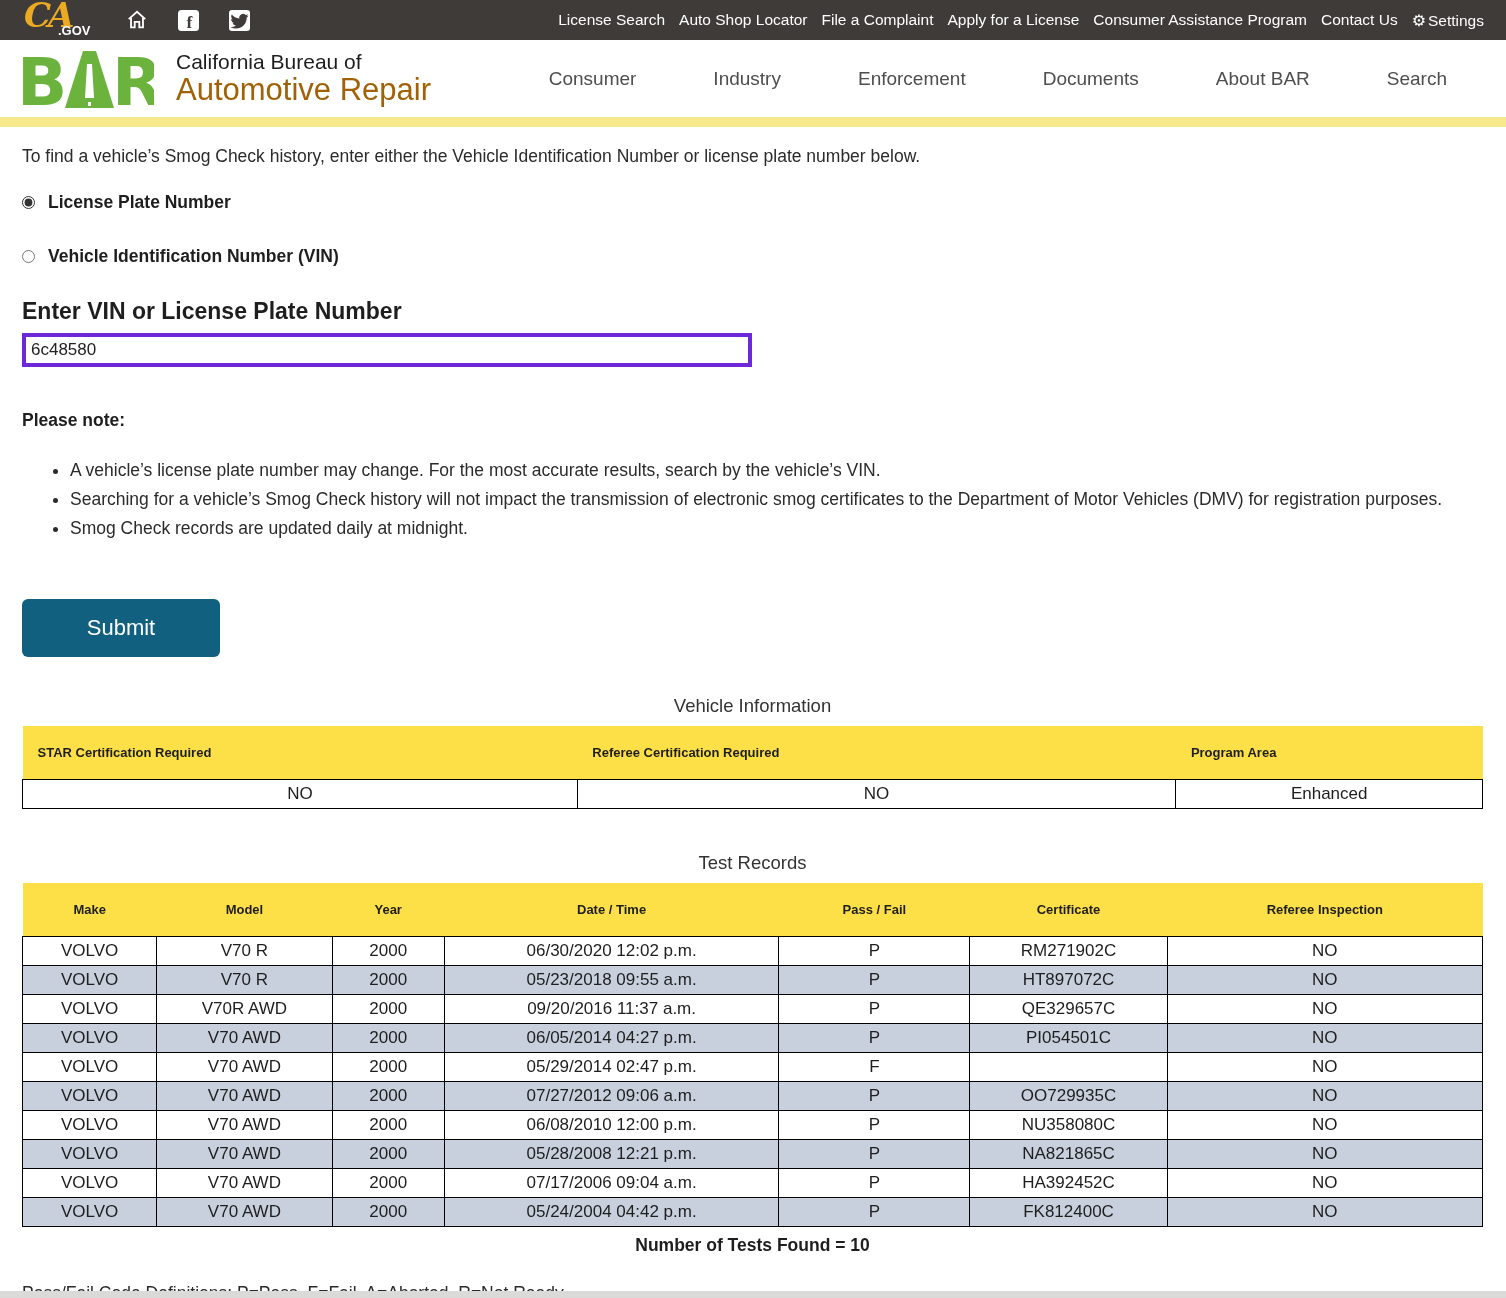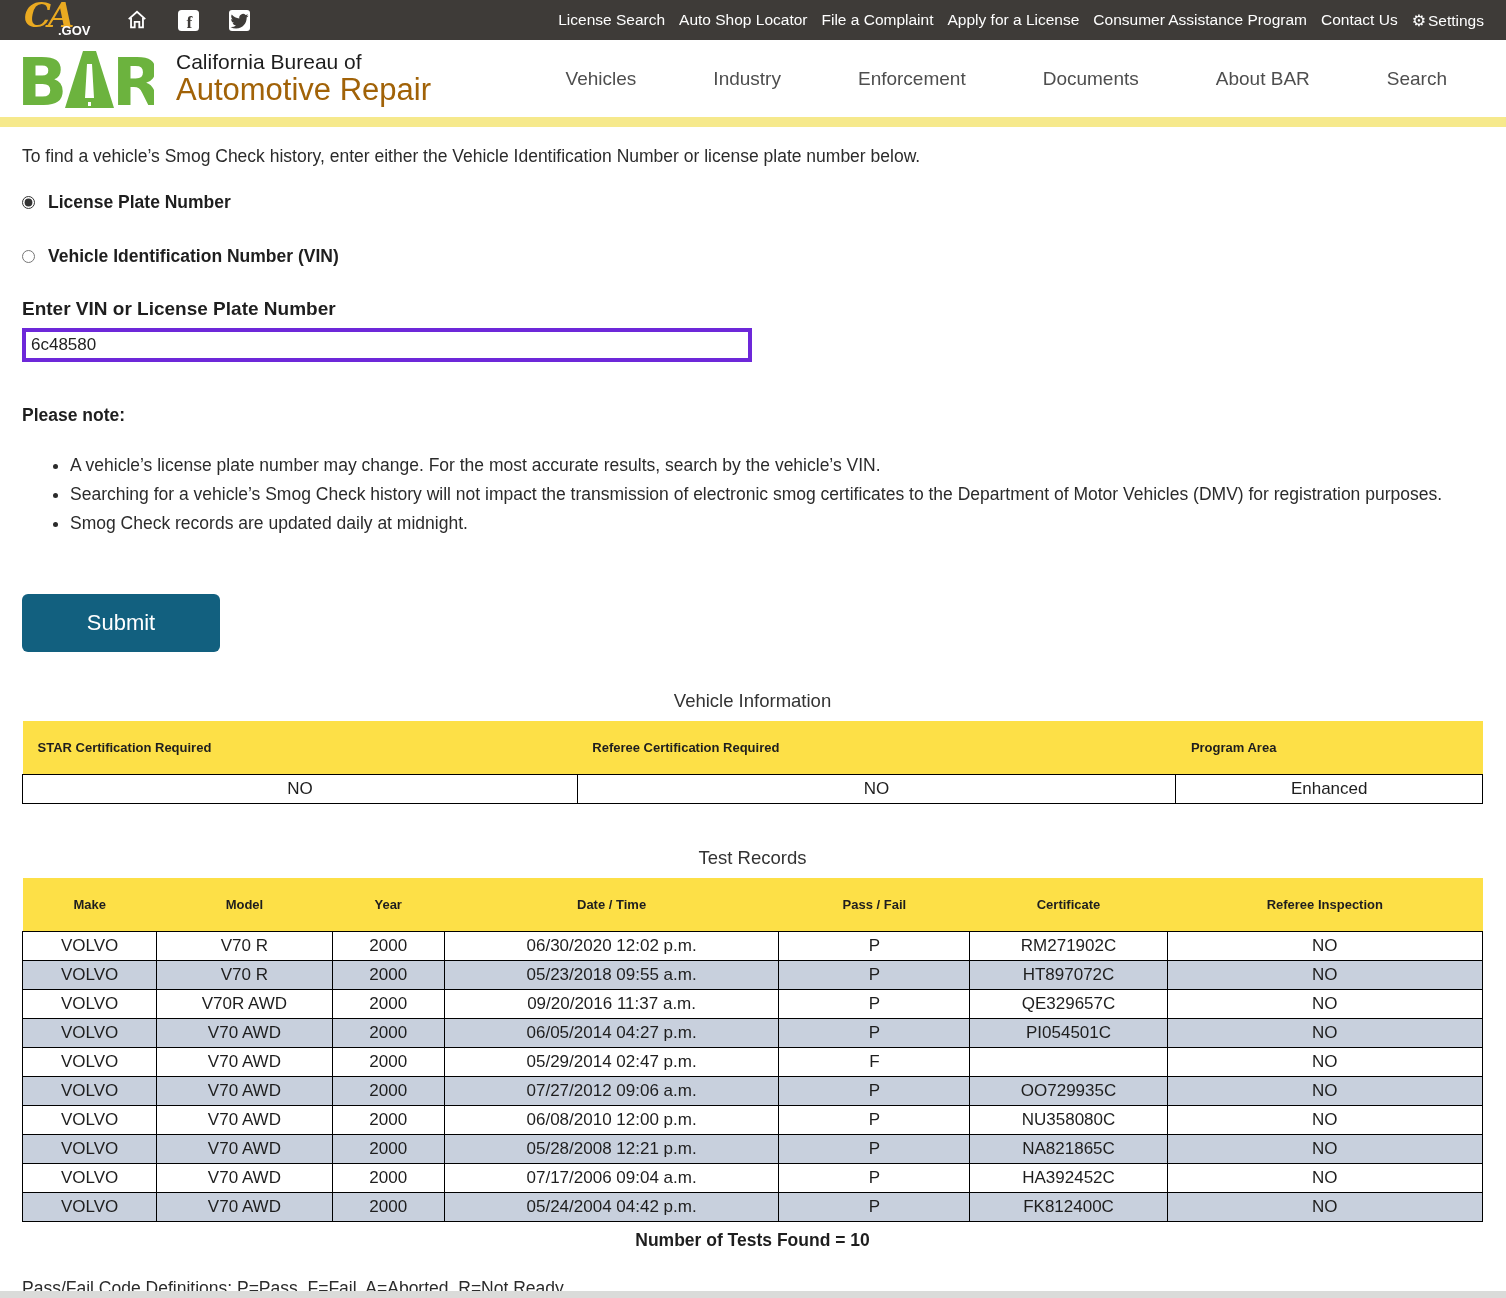--- a/index.html
+++ b/index.html
@@ -28,21 +28,21 @@
   .yellowbar { height:10px; background:#f6e98c; width:100%; }
 
   
   .content { padding:0 23px 0 22px; }
   .intro { font-size:17.5px; margin-top:19px; color:#2b2b2b; }
   .radio-row { display:flex; align-items:center; gap:13px; margin-top:0; }
   .radio-row input { width:13px; height:13px; accent-color:#333; }
   .radio-row label { font-weight:bold; font-size:17.5px; color:#1e1e1e; }
   .r1 { margin-top:33px; }
   .r2 { margin-top:25px; }
-  .field-label { font-weight:bold; font-size:19px; margin-top:31px; color:#1e1e1e; }
+  .field-label { font-weight:bold; font-size:23px; margin-top:31px; color:#1e1e1e; }
   .vin-input { margin-top:8px; width:730px; height:34px; border:4px solid #6d28d9;
     font-size:17px; padding:2px 5px; color:#222; font-family:"Liberation Sans", sans-serif; }
   .note-title { font-weight:bold; font-size:17.5px; margin-top:43px; color:#1e1e1e; }
   ul.notes { margin:25px 0 8px 48px; }
   ul.notes li { font-size:17.5px; line-height:29px; color:#2b2b2b; }
   .submit-btn { margin-top:48px; width:198px; height:58px; background:#12607f; border:none;
     border-radius:6px; color:#fff; font-size:22px; cursor:pointer; font-family:"Liberation Sans", sans-serif; }
 
   .section-title { text-align:center; font-size:18.5px; color:#333; }
   .t1 { margin-top:38px; }
@@ -114,21 +114,21 @@
       <text x="-3" y="57" font-family="DejaVu Sans, sans-serif" font-size="66" font-weight="800" fill="#6cb33e">B</text>
       <path fill="#6cb33e" fill-rule="evenodd" d="M45,60 L63,3 L76,3 L94,60 Z M67,16 L72,16 L74,50 L65,50 Z M68,54 L71,54 L71,58 L68,58 Z"></path>
       <text x="92" y="57" font-family="DejaVu Sans, sans-serif" font-size="66" font-weight="800" fill="#6cb33e">R</text>
     </svg>
     <div class="brand-text">
       <div class="l1">California Bureau of</div>
       <div class="l2">Automotive Repair</div>
     </div>
   </div>
   <div class="mainnav">
-    <a>Vehicles</a>
+    <a>Consumer</a>
     <a>Industry</a>
     <a>Enforcement</a>
     <a>Documents</a>
     <a>About BAR</a>
     <a>Search</a>
   </div>
 </div>
 <div class="yellowbar"></div>
 
 <div class="content">

